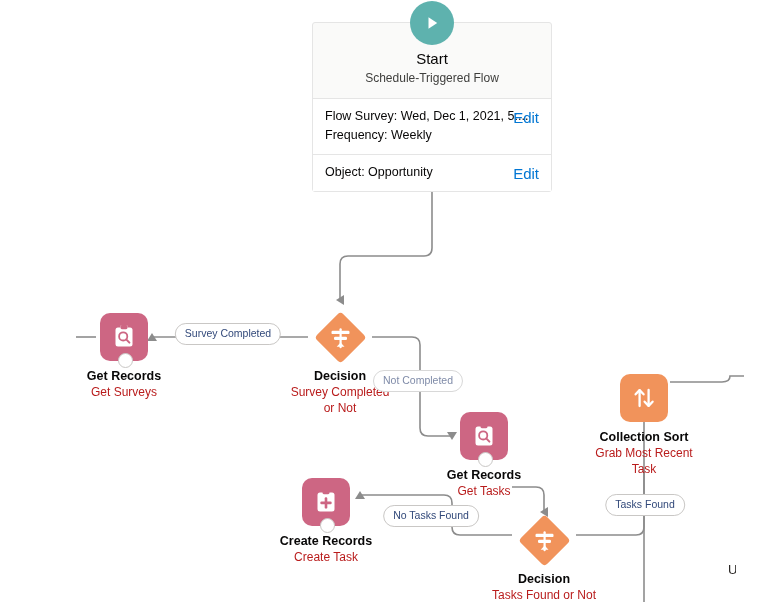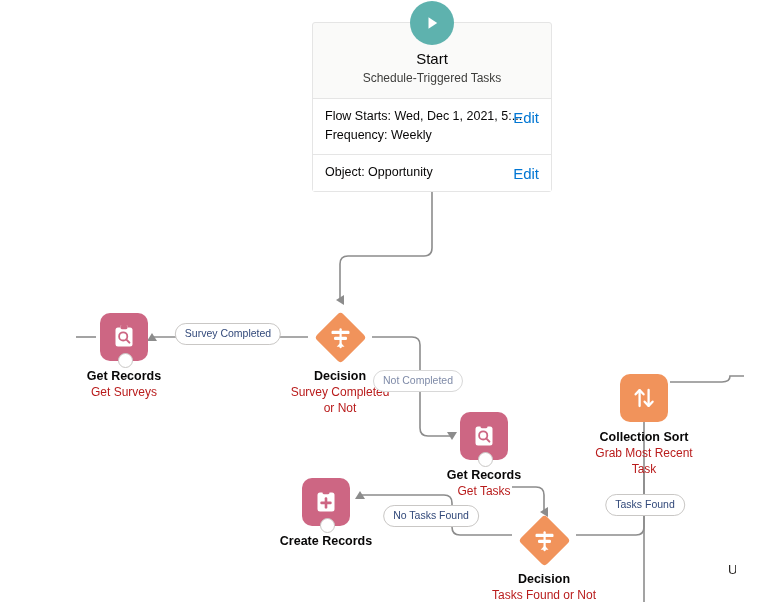--- a/index.html
+++ b/index.html
@@ -222,26 +222,26 @@
   </svg>
 
   <div class="start-card" style="left:312px; top:22px; width:240px;">
     <div class="start-icon">
       <svg width="20" height="20" viewBox="0 0 20 20" aria-hidden="true">
         <path d="M6.5 4.2 L15.2 10 L6.5 15.8 Z" fill="#ffffff"></path>
       </svg>
     </div>
     <div class="start-header">
       <div class="start-title">Start</div>
-      <div class="start-subtitle">Schedule-Triggered Tasks</div>
+      <div class="start-subtitle">Schedule-Triggered Flow</div>
     </div>
 
     <div class="start-row-group">
       <div class="start-row">
-        <span class="k">Flow Starts:</span>
+        <span class="k">Flow Survey:</span>
         <span class="v">Wed, Dec 1, 2021, 5:...</span>
       </div>
       <div class="start-row">
         <span class="k">Frequency:</span>
         <span class="v">Weekly</span>
       </div>
       <span class="edit-link">Edit</span>
     </div>
 
     <div class="start-row-group">
@@ -308,20 +308,21 @@
         <svg width="28" height="28" viewBox="0 0 28 28" aria-hidden="true">
           <rect x="5.5" y="4.5" width="17" height="19" rx="2.5" fill="#ffffff"></rect>
           <rect x="10.5" y="2" width="7" height="4.2" rx="1.4" fill="#cd6683"></rect>
           <rect x="12.7" y="9.2" width="2.6" height="11.4" rx="1.2" fill="#cd6683"></rect>
           <rect x="8.3" y="13.6" width="11.4" height="2.6" rx="1.2" fill="#cd6683"></rect>
         </svg>
       </div>
       <span class="stub"></span>
     </div>
     <div class="node-label">Create Records</div>
+    <div class="node-name">Create Task</div>
   </div>
 
   <div class="node" style="left:544px; top:516px;">
     <div class="node-shape-wrap">
       <div class="diamond">
         <svg width="26" height="26" viewBox="0 0 26 26" aria-hidden="true">
           <rect x="4" y="5.5" width="18" height="3.4" rx="1.2" fill="#ffffff"></rect>
           <rect x="12" y="3" width="2.2" height="20" rx="1" fill="#ffffff"></rect>
           <rect x="6.5" y="11.6" width="13" height="3.2" rx="1.2" fill="#ffffff"></rect>
           <path d="M13.1 17.2 L17 21.6 L9.2 21.6 Z" fill="#ffffff"></path>

